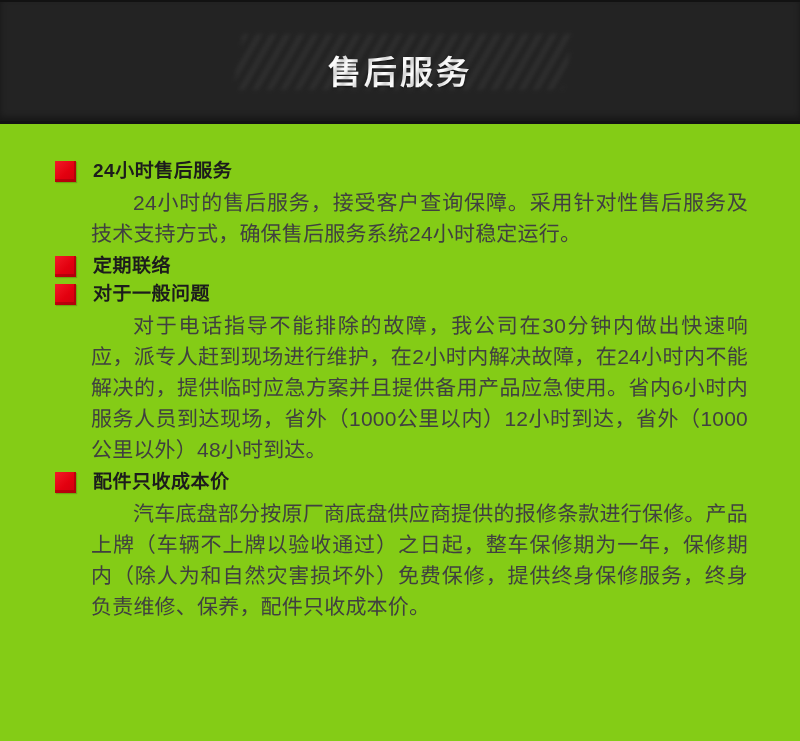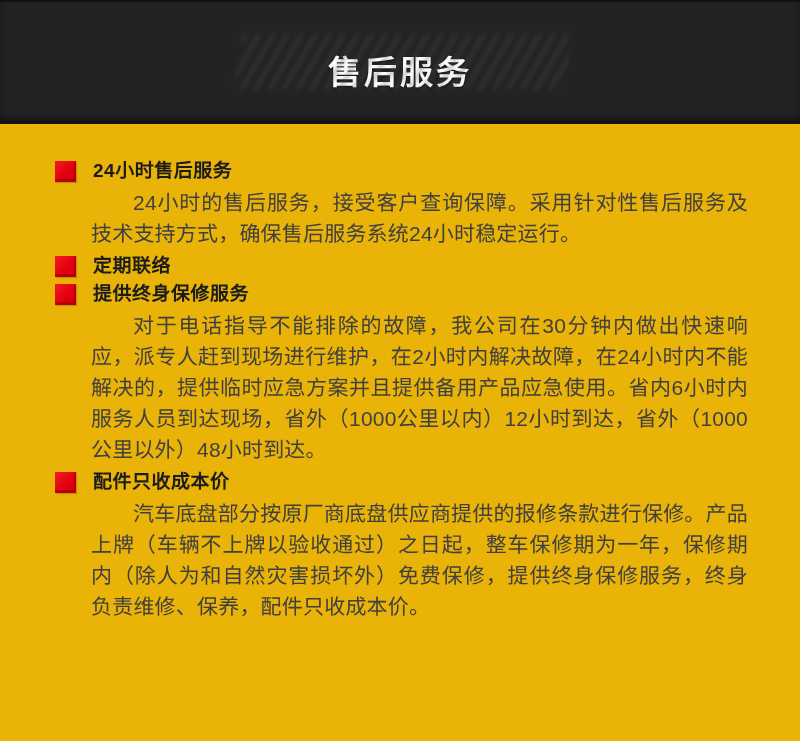--- a/index.html
+++ b/index.html
@@ -1,19 +1,19 @@
 <!DOCTYPE html>
 <html lang="zh-CN"><head>
 <meta charset="utf-8">
 <style>
   html,body { margin:0; padding:0; background:#ffffff; }
   .page {
     position:relative;
     width:800px; height:741px;
-    background:#eab308;
+    background:#84cc16;
     overflow:hidden;
     font-family:"Liberation Sans","DejaVu Sans",sans-serif;
   }
   
   .banner {
     position:relative;
     height:119px;
     background:#232323;
     border-top:2px solid #121212;
     border-bottom:3px solid #131313;
@@ -94,21 +94,21 @@
     <section class="sec">
       <div class="sec-head">
         <span class="bullet"></span>
         <h2 class="sec-title">定期联络</h2>
       </div>
     </section>
 
     <section class="sec">
       <div class="sec-head">
         <span class="bullet"></span>
-        <h2 class="sec-title">提供终身保修服务</h2>
+        <h2 class="sec-title">对于一般问题</h2>
       </div>
       <p class="para">对于电话指导不能排除的故障，我公司在30分钟内做出快速响应，派专人赶到现场进行维护，在2小时内解决故障，在24小时内不能解决的，提供临时应急方案并且提供备用产品应急使用。省内6小时内服务人员到达现场，省外（1000公里以内）12小时到达，省外（1000公里以外）48小时到达。</p>
     </section>
 
     <section class="sec">
       <div class="sec-head">
         <span class="bullet"></span>
         <h2 class="sec-title">配件只收成本价</h2>
       </div>
       <p class="para">汽车底盘部分按原厂商底盘供应商提供的报修条款进行保修。产品上牌（车辆不上牌以验收通过）之日起，整车保修期为一年，保修期内（除人为和自然灾害损坏外）免费保修，提供终身保修服务，终身负责维修、保养，配件只收成本价。</p>

